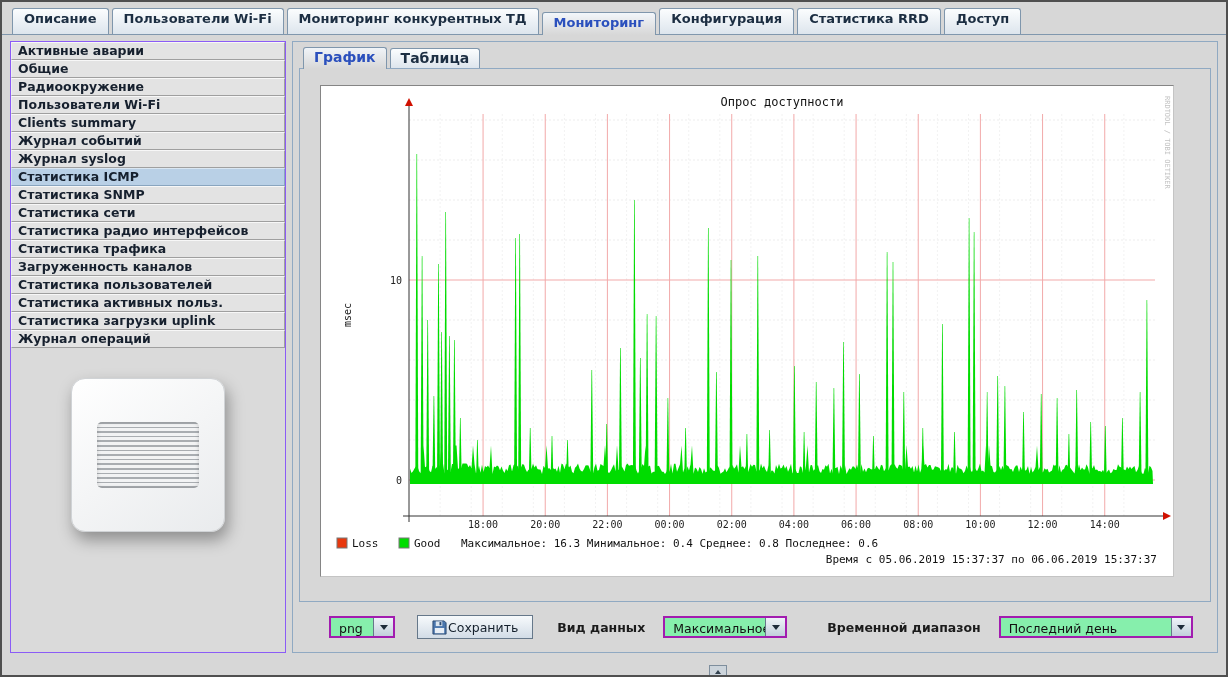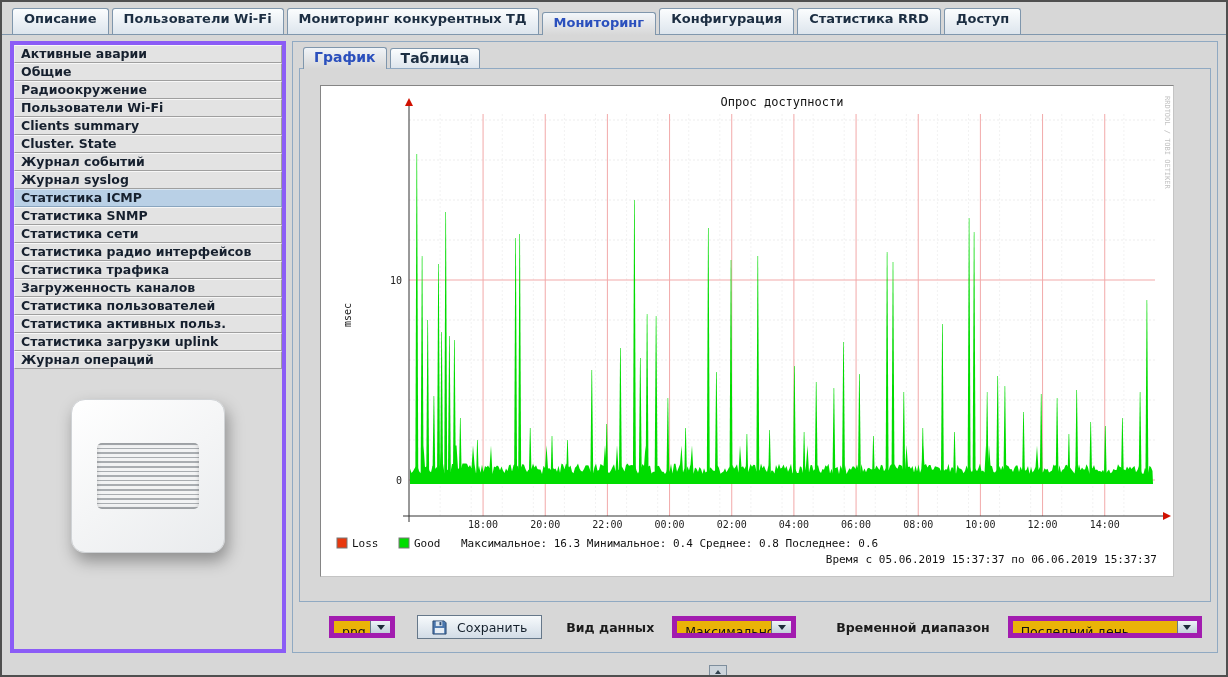--- a/index.html
+++ b/index.html
@@ -7,21 +7,21 @@
   .window{box-sizing:border-box;width:1228px;height:677px;background:#d7d7d7;border:2px solid #4f4f4f;position:relative;overflow:hidden;}
 
   
   .tabbar{padding:10px 0 0 10px;display:flex;align-items:flex-end;border-bottom:1px solid #8097ad;height:33px;box-sizing:border-box;background:#d7d7d7;}
   .ttab{white-space:nowrap;margin-right:3px;padding:2px 11px 8px;font-size:13px;font-weight:bold;color:#1c2e42;
         background:linear-gradient(#fbfdfe,#dde5ed);border:1px solid #7f96ac;border-bottom:none;border-radius:3px 3px 0 0;cursor:default;}
   .ttab.sel{color:#2b50bd;background:linear-gradient(#f2f6fa,#d7d7d7);margin-bottom:-1px;padding-bottom:5px;position:relative;z-index:2;}
 
   
   .content{display:flex;gap:6px;padding:6px 8px 0 8px;height:618px;box-sizing:border-box;}
-  .sidebar{width:276px;box-sizing:border-box;border:4px solid #8b5cf6;background:#dadada;overflow:hidden;}
+  .sidebar{width:276px;box-sizing:border-box;border:1px solid #8b5cf6;background:#dadada;overflow:hidden;}
   .side-item{height:18px;line-height:16px;padding:0 6px;font-size:12.5px;font-weight:bold;color:#16202e;background:#e3e3e3;
              border:1px solid;border-color:#f7f7f7 #9f9f9f #9f9f9f #eeeeee;box-sizing:border-box;white-space:nowrap;overflow:hidden;cursor:default;}
   .side-item.sel{background:#b9d0e6;border-color:#d9e6f2 #89a5bf #89a5bf #cfe0ee;}
 
   .device-wrap{width:100%;display:flex;justify-content:center;padding-top:30px;}
   .device{width:152px;height:152px;border-radius:14px;background:linear-gradient(145deg,#ffffff,#e9ebed);
           border:1px solid #d0d3d6;box-shadow:3px 8px 16px rgba(0,0,0,.35);display:flex;align-items:center;justify-content:center;}
   .grille{width:102px;height:66px;border-radius:5px;
           background:repeating-linear-gradient(180deg,#a9adb1 0px,#a9adb1 1.6px,#f2f3f4 1.6px,#f2f3f4 4.6px);
           box-shadow:inset 0 0 4px rgba(0,0,0,.18);}
@@ -36,25 +36,25 @@
   .chart-box{width:854px;height:492px;box-sizing:border-box;background:#fff;border:1px solid;border-color:#858585 #c4c4c4 #c4c4c4 #858585;}
 
   
   .cm{font:10px "DejaVu Sans Mono","Liberation Mono",monospace;fill:#222;}
   .cl{font:11px "DejaVu Sans Mono","Liberation Mono",monospace;fill:#111;}
   .ct{font:12px "DejaVu Sans Mono","Liberation Mono",monospace;fill:#111;}
   .cw{font:7px "DejaVu Sans Mono","Liberation Mono",monospace;fill:#c2c2c2;}
 
   
   .controls{display:flex;align-items:center;margin-top:12px;padding-left:16px;height:26px;}
-  .combo{display:inline-flex;height:22px;box-sizing:border-box;border:5px solid #a21caf;background:#eab308;}
+  .combo{display:inline-flex;height:22px;box-sizing:border-box;border:2px solid #a21caf;background:#86efac;}
   .combo-val{padding:3px 8px 0 8px;font-size:12.5px;color:#111;flex:1;white-space:nowrap;overflow:hidden;}
   .combo-btn{width:19px;background:linear-gradient(#eef3f8,#c2cfdb);border-left:1px solid #66788a;display:flex;align-items:center;justify-content:center;}
   .tri{width:0;height:0;border:4px solid transparent;border-top:5px solid #1d2b3a;margin-top:5px;}
-  .btn{display:inline-flex;align-items:center;gap:10px;height:24px;padding:0 14px;border:1px solid #66788a;
+  .btn{display:inline-flex;align-items:center;gap:1px;height:24px;padding:0 14px;border:1px solid #66788a;
        background:linear-gradient(#f7fafc,#d2dce6);font-size:12.5px;color:#15202c;font-family:inherit;cursor:default;}
   .lbl{font-size:12.5px;font-weight:bold;color:#1b1b1b;white-space:nowrap;}
 
   .frag{position:absolute;left:707px;bottom:0;width:16px;height:9px;background:#ccd4db;border:1px solid #7e8e9d;border-bottom:none;
         display:flex;justify-content:center;align-items:flex-end;}
   .frag .tri-up{width:0;height:0;border:3px solid transparent;border-bottom:4px solid #33424f;margin-bottom:1px;}
 </style>
 </head>
 <body>
 
@@ -72,21 +72,20 @@
 
   <div class="content">
 
     <div class="sidebar">
       <div id="side-list">
           <div class="side-item">Активные аварии</div>
           <div class="side-item">Общие</div>
           <div class="side-item">Радиоокружение</div>
           <div class="side-item">Пользователи Wi-Fi</div>
           <div class="side-item">Clients summary</div>
-          <div class="side-item">Cluster. State</div>
           <div class="side-item">Журнал событий</div>
           <div class="side-item">Журнал syslog</div>
           <div class="side-item sel">Статистика ICMP</div>
           <div class="side-item">Статистика SNMP</div>
           <div class="side-item">Статистика сети</div>
           <div class="side-item">Статистика радио интерфейсов</div>
           <div class="side-item">Статистика трафика</div>
           <div class="side-item">Загруженность каналов</div>
           <div class="side-item">Статистика пользователей</div>
           <div class="side-item">Статистика активных польз.</div>

